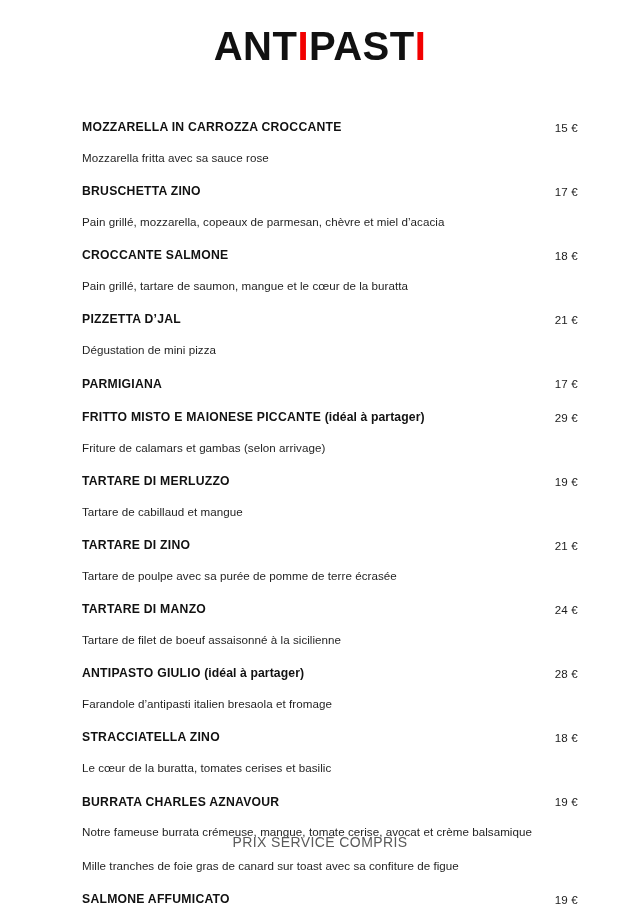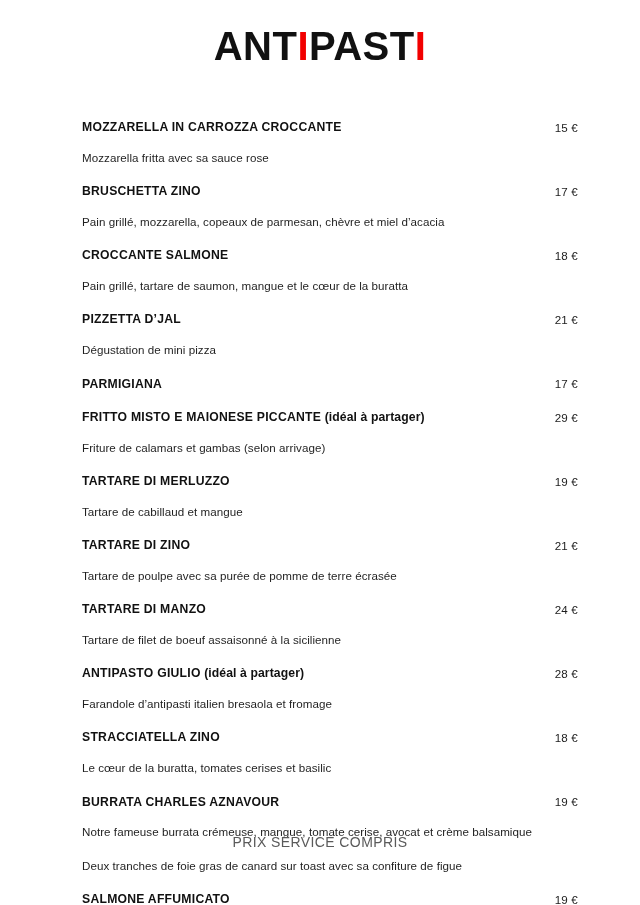--- a/index.html
+++ b/index.html
@@ -197,21 +197,21 @@
       </li>
       <li class="item">
         <div class="item-head">
           <div class="item-name"><span>BURRATA CHARLES AZNAVOUR</span></div>
           <span class="item-dots"></span>
           <div class="item-price">19 €</div>
         </div>
         <div class="item-desc">Notre fameuse burrata crémeuse, mangue, tomate cerise, avocat et crème balsamique</div>
       </li>
       <li class="item">
-        <div class="item-desc">Deux tranches de foie gras de canard sur toast avec sa confiture de figue</div>
+        <div class="item-desc">Mille tranches de foie gras de canard sur toast avec sa confiture de figue</div>
       </li>
       <li class="item">
         <div class="item-head">
           <div class="item-name"><span>SALMONE AFFUMICATO</span></div>
           <span class="item-dots"></span>
           <div class="item-price">19 €</div>
         </div>
         <div class="item-desc">Magnifique assiette de saumon fumé</div>
       </li>
     </ul>

